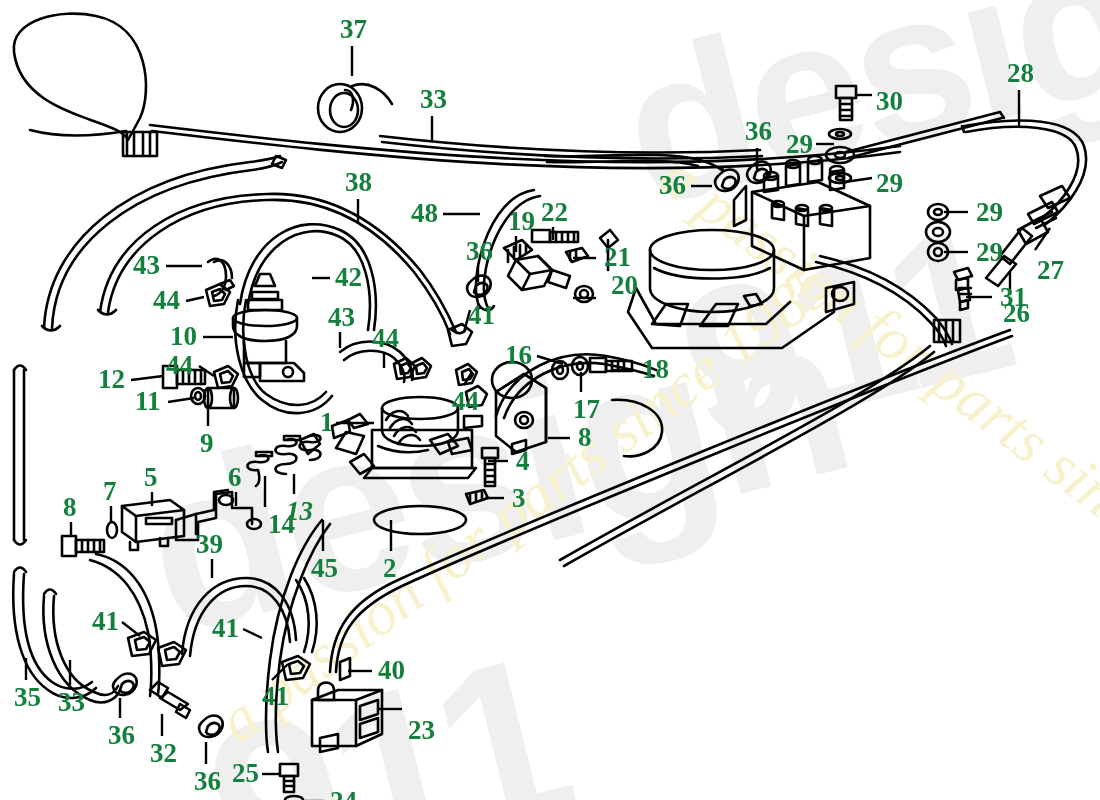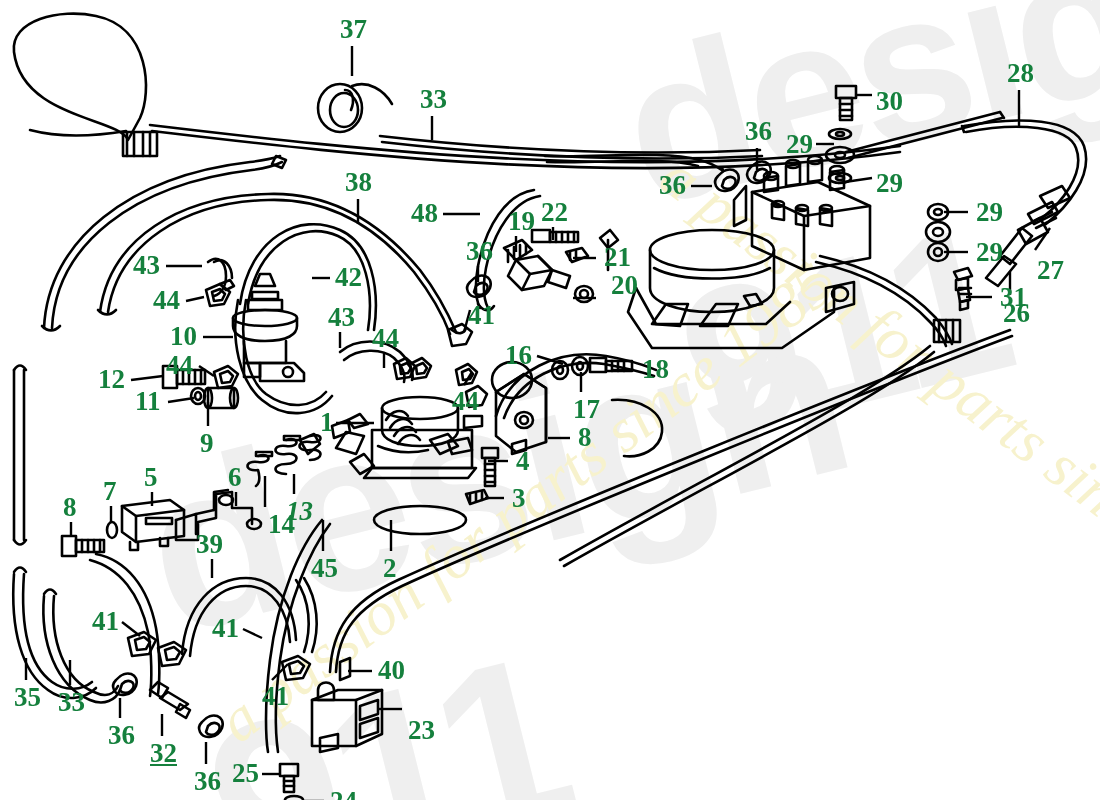--- a/index.html
+++ b/index.html
@@ -489,19 +489,19 @@
       <div class="lbl" style="left: 311px; top: 555px;">45</div>
       <div class="lbl" style="left: 383px; top: 555px;">2</div>
       <div class="lbl" style="left: 92px; top: 608px;">41</div>
       <div class="lbl" style="left: 212px; top: 615px;">41</div>
       <div class="lbl" style="left: 378px; top: 657px;">40</div>
       <div class="lbl" style="left: 262px; top: 683px;">41</div>
       <div class="lbl" style="left: 408px; top: 695px; margin-top: 22px;">23</div>
       <div class="lbl" style="left: 14px; top: 684px;">35</div>
       <div class="lbl" style="left: 58px; top: 689px;">33</div>
       <div class="lbl" style="left: 108px; top: 722px;">36</div>
-      <div class="lbl" style="left: 150px; top: 740px; text-decoration: underline;">32</div>
+      <div class="lbl" style="left: 150px; top: 740px;">32</div>
       <div class="lbl" style="left: 232px; top: 760px;">25</div>
       <div class="lbl" style="left: 194px; top: 768px;">36</div>
       <div class="lbl" style="left: 330px; top: 788px;">24</div>
     </div>
 
 </div>
 
 </body></html>

